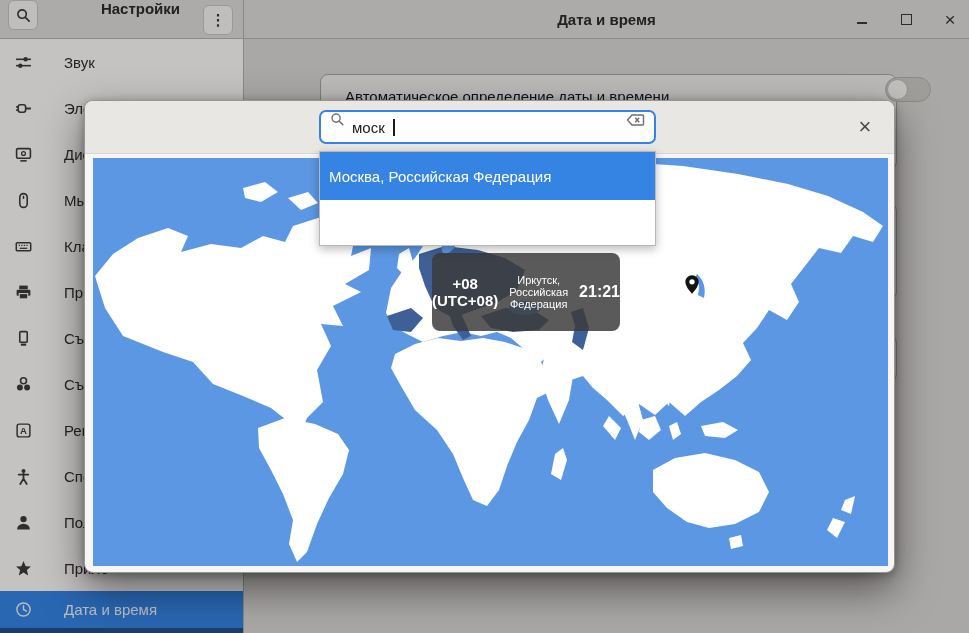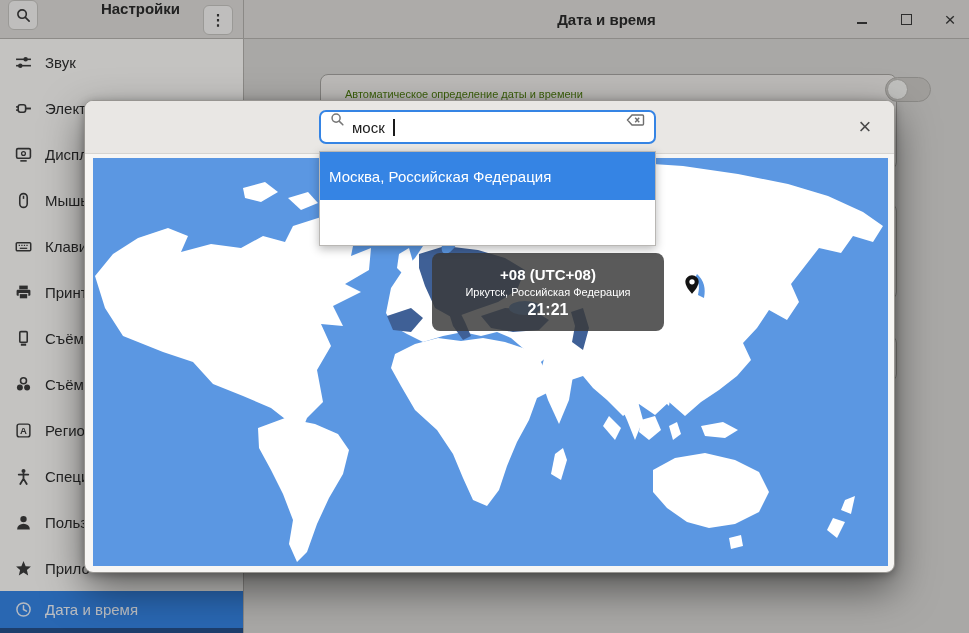--- a/index.html
+++ b/index.html
@@ -18,33 +18,33 @@
   .hb-title{flex:1;text-align:center;font-weight:bold;font-size:15px;color:#2b2b2b;}
   .hb-right{flex:1;display:flex;align-items:center;justify-content:center;position:relative;}
   .win-controls{position:absolute;right:10px;top:0;height:38px;display:flex;align-items:center;gap:26px;}
   .wc{width:18px;height:18px;display:flex;align-items:center;justify-content:center;color:#3a3a3a;}
   .wc .minbar{width:10px;height:2px;background:#3a3a3a;margin-top:8px;}
   .wc .maxbox{width:9px;height:9px;border:1.5px solid #3a3a3a;}
   .wc.close{font-size:19px;line-height:1;}
   
   .sidebar{position:absolute;top:39px;left:0;width:243px;bottom:0;background:#fbfaf8;
     border-right:1px solid #b2b0ac;z-index:1;}
-  .side-item{height:46px;display:flex;align-items:center;padding-left:15px;gap:13px;
+  .side-item{height:46px;display:flex;align-items:center;padding-left:15px;gap:32px;
     color:#2f2f2f;font-size:15px;white-space:nowrap;}
   .side-item .si{width:17px;height:17px;flex:none;color:#3c3c3c;}
   .side-item.selected{height:37px;background:#3584e4;color:#f2f5fa;}
   .side-item.selected .si{color:#e8eef8;}
   .side-strip{height:5px;background:#26508b;}
   
   .content{position:absolute;top:39px;left:244px;right:0;bottom:0;background:#d9d8d5;z-index:1;}
   .card{position:absolute;left:76px;width:577px;background:#f1efec;border:1px solid #a8a6a2;border-radius:8px;box-sizing:border-box;}
   .card1{top:35px;height:96px;}
   .card2{top:164px;height:97px;}
   .card3{top:296px;height:47px;}
-  .card1 .rowlabel{position:absolute;left:24px;top:13px;font-size:11px;color:#4d7c0f;}
+  .card1 .rowlabel{position:absolute;left:24px;top:13px;font-size:15px;color:#0f172a;}
   .toggle{position:absolute;left:641px;top:38px;width:46px;height:25px;border-radius:13px;
     background:#cdcbc7;border:1px solid #b3b1ad;box-sizing:border-box;}
   .toggle .knob{position:absolute;left:1px;top:1px;width:21px;height:21px;border-radius:50%;
     background:#f7f6f4;border:1px solid #bdbbb7;box-sizing:border-box;}
   
   .dim{position:absolute;inset:0;background:rgba(0,0,0,0.22);z-index:5;}
   
   .dialog{position:absolute;left:84px;top:100px;width:811px;height:473px;background:#f7f6f4;
     border-radius:9px;border:1px solid #979591;box-sizing:border-box;z-index:10;
     box-shadow:0 16px 40px rgba(0,0,0,0.5),0 2px 10px rgba(0,0,0,0.3);}
@@ -57,22 +57,22 @@
     background:transparent;padding:0;font-family:inherit;}
   .caret{position:absolute;left:72px;top:7px;width:1.5px;height:17px;background:#1a1a1a;}
   .dialog-close{position:absolute;right:16px;top:13px;width:26px;height:26px;display:flex;
     align-items:center;justify-content:center;font-size:22px;color:#4a4a4a;line-height:1;}
   .map-wrap{position:absolute;left:8px;top:57px;width:795px;height:408px;background:#5b97e2;overflow:hidden;}
   .dropdown{position:absolute;left:234px;top:50px;width:337px;background:#fff;
     border:1px solid #b9b7b4;box-shadow:0 3px 9px rgba(0,0,0,0.28);z-index:4;box-sizing:border-box;}
   .dd-row{height:24px;display:flex;align-items:center;padding:12px 9px;font-size:15px;color:#2a2a2a;}
   .dd-row.selected{background:#3584e4;color:#fff;}
   .dd-row.empty{height:21px;}
-  .tooltip{position:absolute;left:347px;top:152px;width:232px;height:78px;border-radius:8px;
-    background:rgba(58,58,58,0.84);color:#fff;display:flex;flex-direction:column;
+  .tooltip{position:absolute;left:347px;top:152px;width:188px;height:78px;border-radius:8px;
+    background:rgba(58,58,58,0.84);color:#fff;display:flex;flex-direction:row;
     align-items:center;justify-content:center;gap:3px;z-index:3;text-align:center;}
   .tt-offset{font-size:15px;font-weight:bold;}
   .tt-loc{font-size:11px;}
   .tt-time{font-size:16px;font-weight:bold;}
   .pin{position:absolute;left:599px;top:173px;z-index:3;}
 </style>
 </head>
 <body>
 
 <div id="window">

